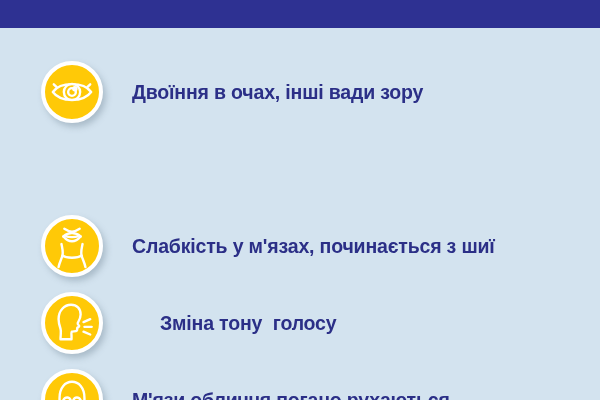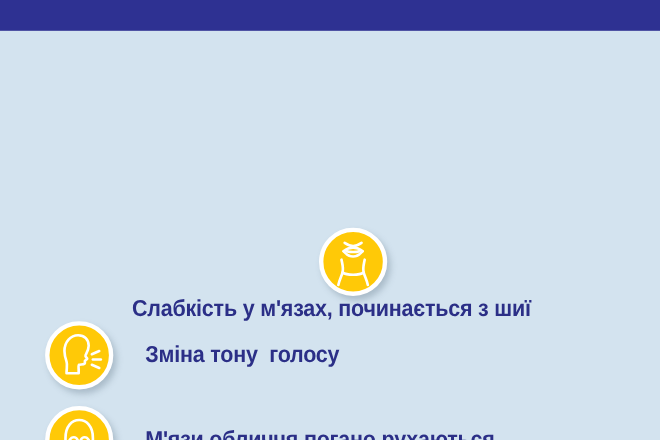--- a/index.html
+++ b/index.html
@@ -71,33 +71,48 @@
     color: #2b2f87;
     font-size: 21px;
     font-weight: bold;
     letter-spacing: -0.2px;
     white-space: pre;
     transform: scaleX(0.93);
     transform-origin: left center;
   }
   .row-0 { top: 25px; }
   .row-1 { top: 102px; }
-  .row-2 { top: 179px; flex-direction: column; }
-  .row-3 { top: 256px; }
+  .row-2 { top: 179px; }
+  .row-3 { top: 256px; gap: 28px; }
   .row-4 { top: 333px; }
 </style>
 </head>
 <body>
 
 <div id="page">
 
   <div id="top-bar"></div>
 
   <div id="symptom-list">
 
+    <div class="symptom-row row-0">
+      <div class="icon-badge">
+        <span>
+          <svg viewBox="0 0 48 48">
+            <path d="M4 24 C12 13, 36 13, 44 24 C36 35, 12 35, 4 24 Z"></path>
+            <circle cx="24" cy="24" r="8.5"></circle>
+            <circle cx="24" cy="24" r="4"></circle>
+            <circle cx="27" cy="20.5" r="1.6"></circle>
+            <path d="M8 19 L5 16"></path>
+            <path d="M40 19 L43 16"></path>
+          </svg>
+        </span>
+      </div>
+      <div class="symptom-text">Двоїння в очах, інші вади зору</div>
+    </div>
 
 
     <div class="symptom-row row-2">
       <div class="icon-badge">
         <span>
           <svg viewBox="0 0 48 48">
             <path d="M16 6 C19 8, 22 9, 24 9 C26 9, 29 8, 32 6"></path>
             <path d="M15 14 C18 11.5, 21 10.5, 24 10.5 C27 10.5, 30 11.5, 33 14"></path>
             <path d="M15 14 C18 17.5, 21 19, 24 19 C27 19, 30 17.5, 33 14"></path>
             <path d="M18 14 C20.5 15, 27.5 15, 30 14"></path>

